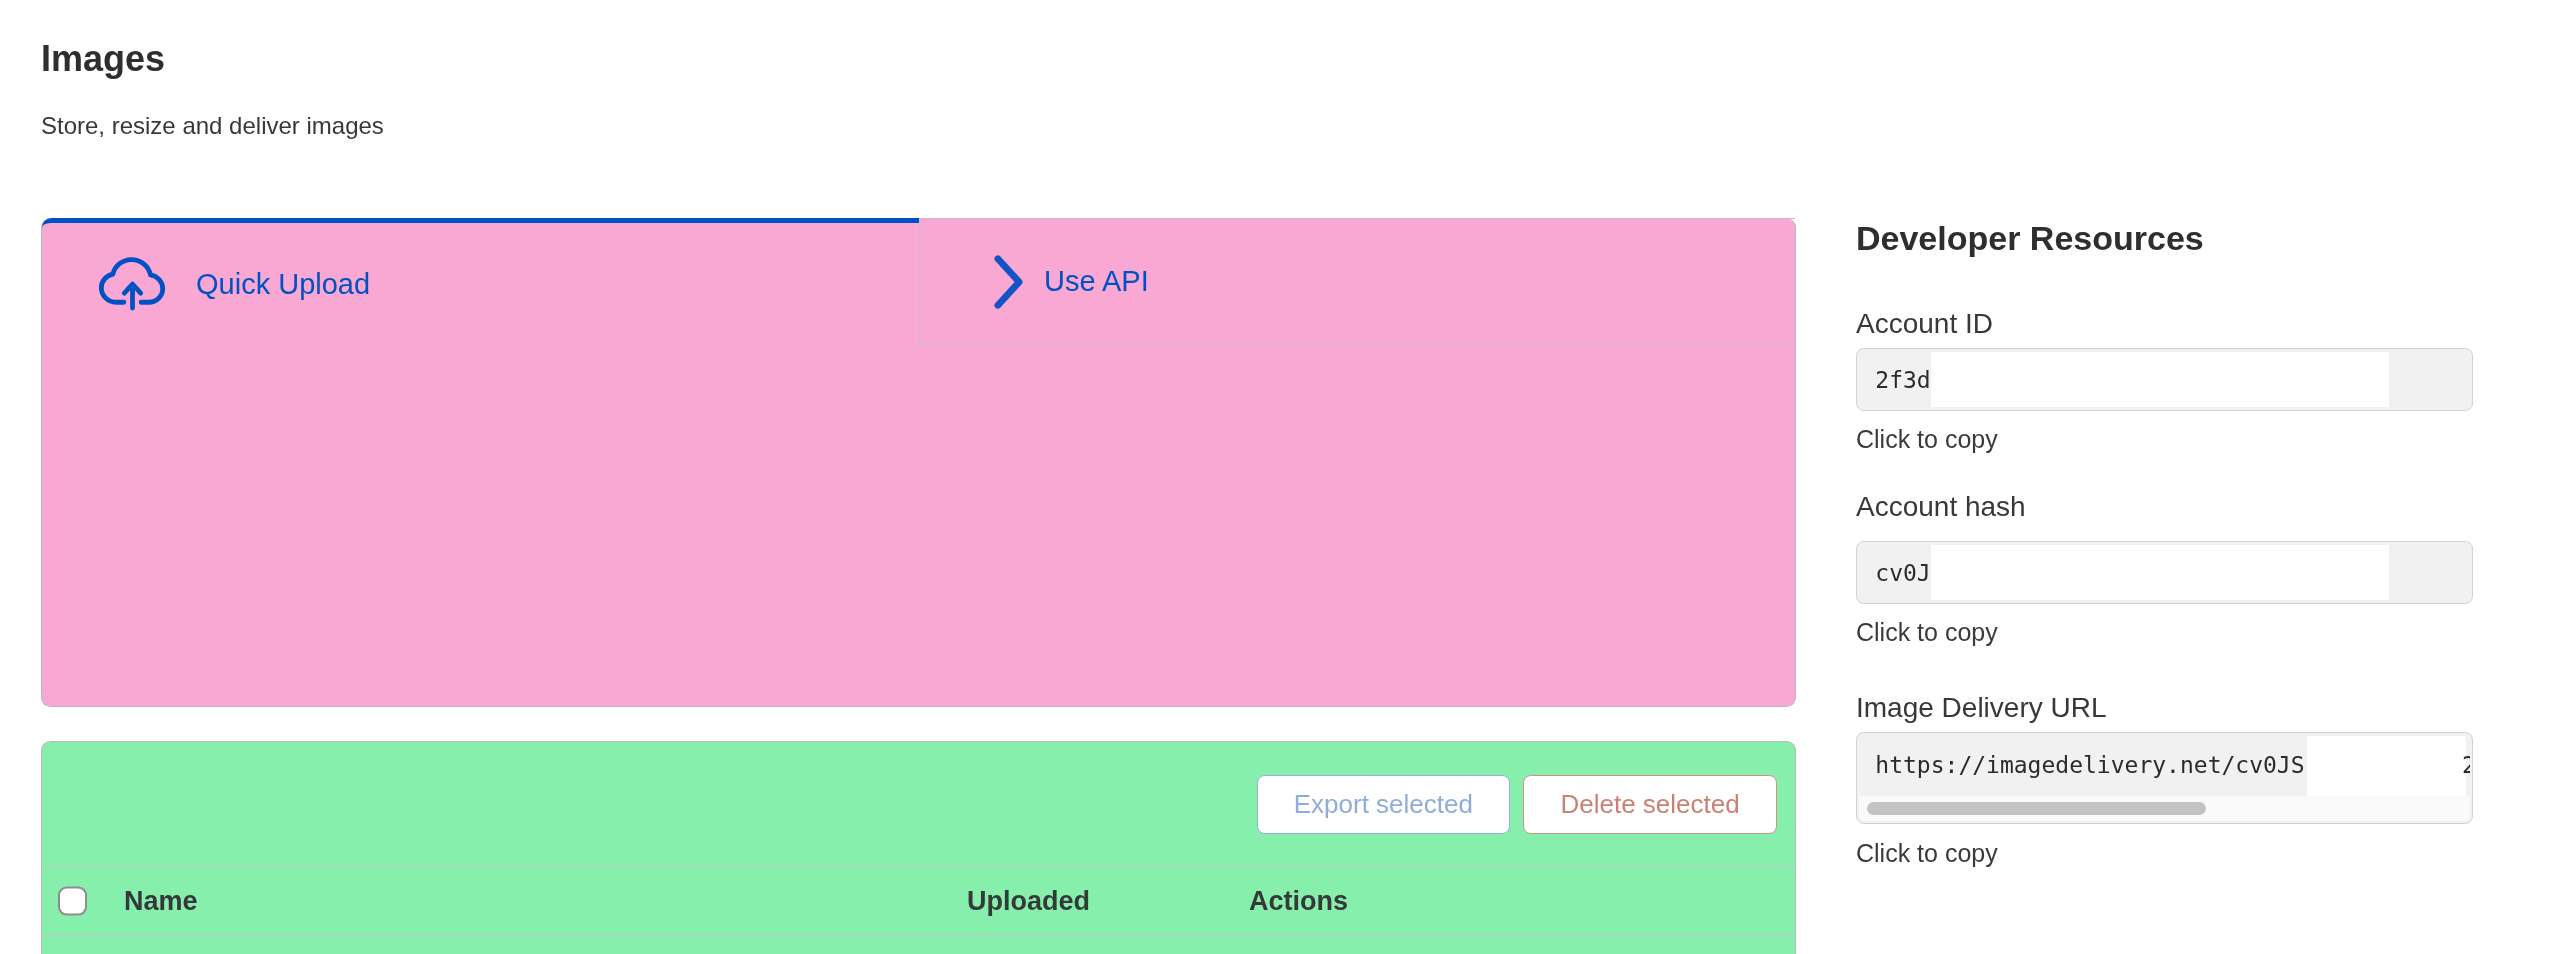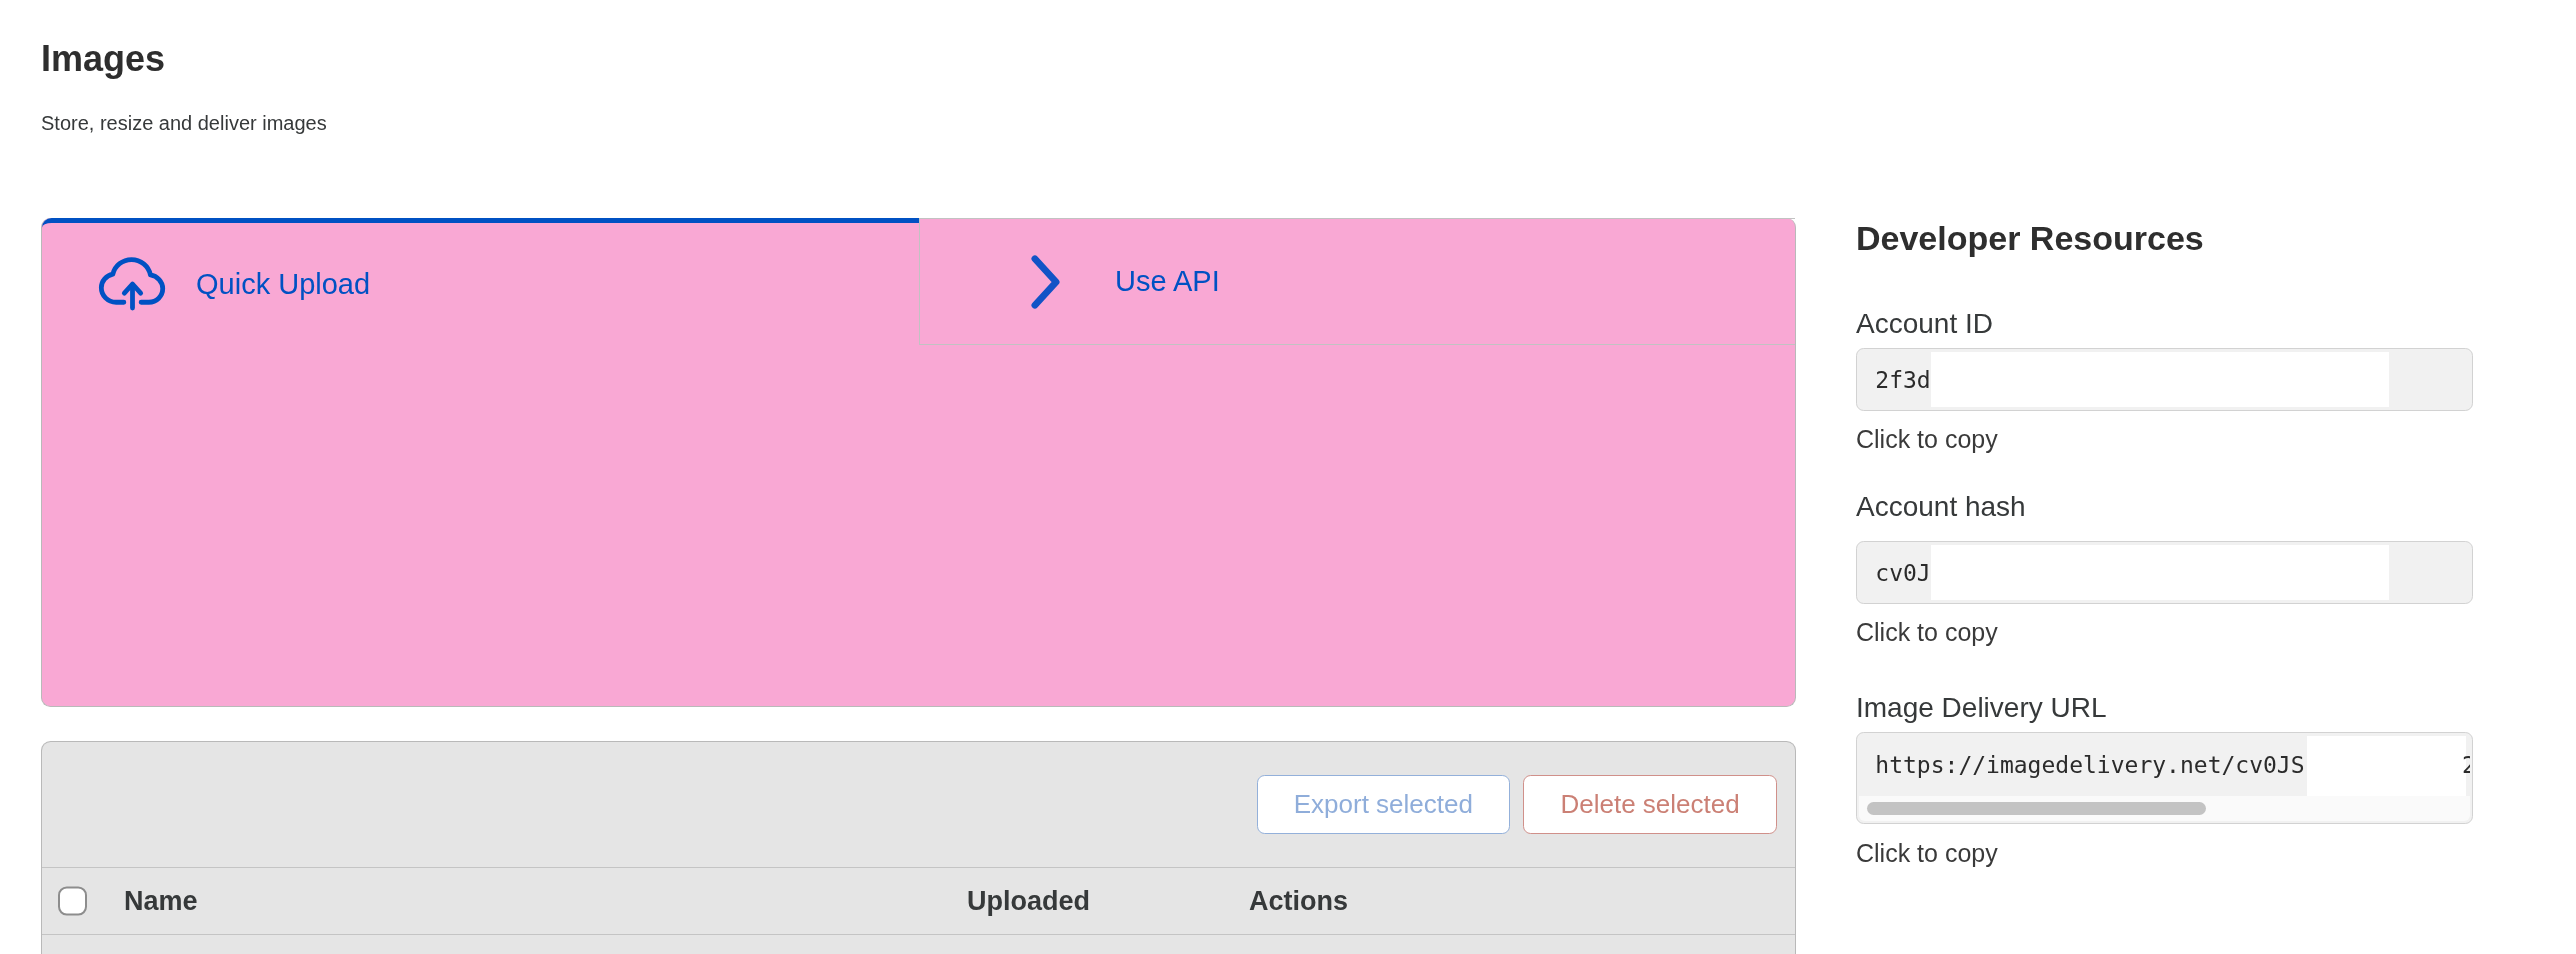--- a/index.html
+++ b/index.html
@@ -2,42 +2,42 @@
 <html><head>
 <meta charset="utf-8">
 <style>
   * { margin:0; padding:0; box-sizing:border-box; }
   html,body { width:2576px; height:954px; background:#ffffff; overflow:hidden;
               font-family:"Liberation Sans", sans-serif; color:#313131; }
   .abs { position:absolute; }
 
   
   #page-title { left:41px; top:38px; font-size:36px; font-weight:700; color:#2e2e2e; }
-  #page-subtitle { left:41px; top:112px; font-size:20px; font-weight:400; color:#36393a; }
+  #page-subtitle { left:41px; top:112px; font-size:24px; font-weight:400; color:#36393a; }
 
   
   #upload-panel { left:41px; top:218px; width:1755px; height:489px;
                   border:1.9px solid #b9b9b9; border-top:none; border-radius:9.6px;
                   background:#f9a8d4; }
   .tab-row { display:flex; height:127px; width:100%; }
   .tab { display:flex; align-items:center; cursor:pointer; }
   .tab-active { width:877px; border-top:5.8px solid #0051c3; border-top-left-radius:9.6px;
                 padding-left:55px; gap:28px; }
   .tab-inactive { flex:1; border:1.9px solid #c2c2c2; border-right:none;
-                  padding-left:110px; gap:54px; }
+                  padding-left:73px; gap:20px; }
   .tab-label { font-size:29px; color:#0051c3; white-space:nowrap; }
 
   .dropzone { height:360px; display:flex; align-items:center; justify-content:center;
               gap:53px; cursor:pointer; }
   .drop-text { font-size:32px; color:#0051c3; }
 
   
   #table-panel { left:41px; top:741px; width:1755px; height:214px;
                  border:1.9px solid #b9b9b9; border-bottom:none;
-                 border-radius:9.6px 9.6px 0 0; background:#e5e5e5; }
+                 border-radius:9.6px 9.6px 0 0; background:#86efac; }
   .toolbar { height:126px; display:flex; align-items:center; justify-content:flex-end;
              gap:13.5px; padding-right:18.3px; border-bottom:1.9px solid #c4c4c4; }
   .btn { font-size:26px; line-height:29px; padding:14.4px 36px; border-radius:7.7px;
          background:#ffffff; cursor:pointer; font-family:"Liberation Sans",sans-serif; }
   .btn-export { border:1.9px solid #93b0da; color:#8fadda; }
   .btn-delete { border:1.9px solid #d0908a; color:#cb8075; }
   .thead { position:relative; height:67px; border-bottom:1.9px solid #c4c4c4; }
   .th { position:absolute; top:50%; transform:translateY(-50%);
         font-size:27px; font-weight:700; color:#36393a; }
   .checkbox { position:absolute; left:16.4px; top:50%; transform:translateY(-50%);

